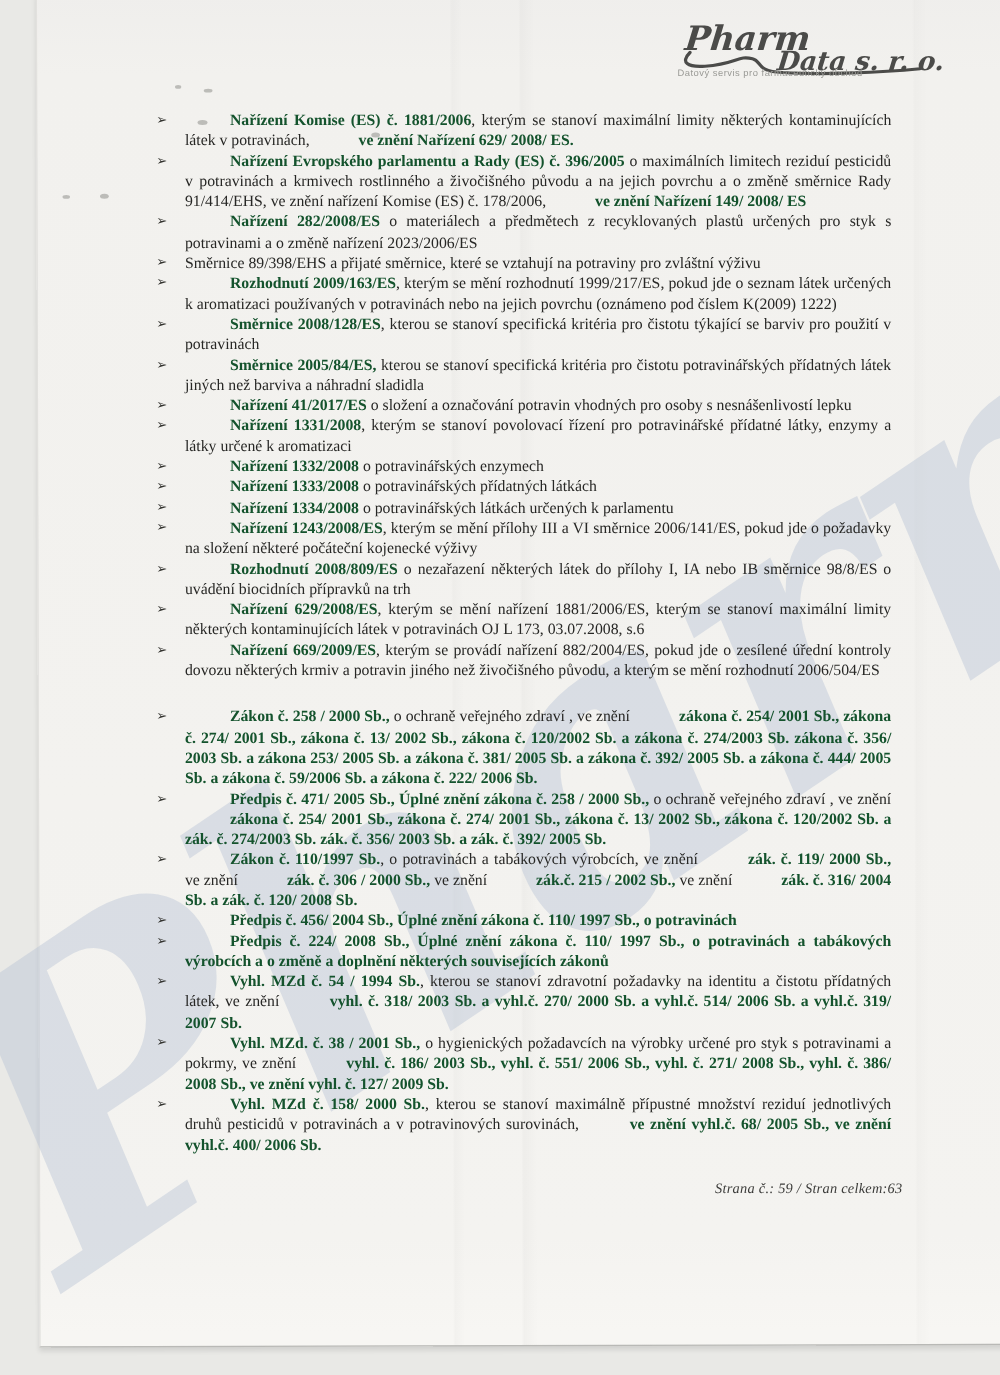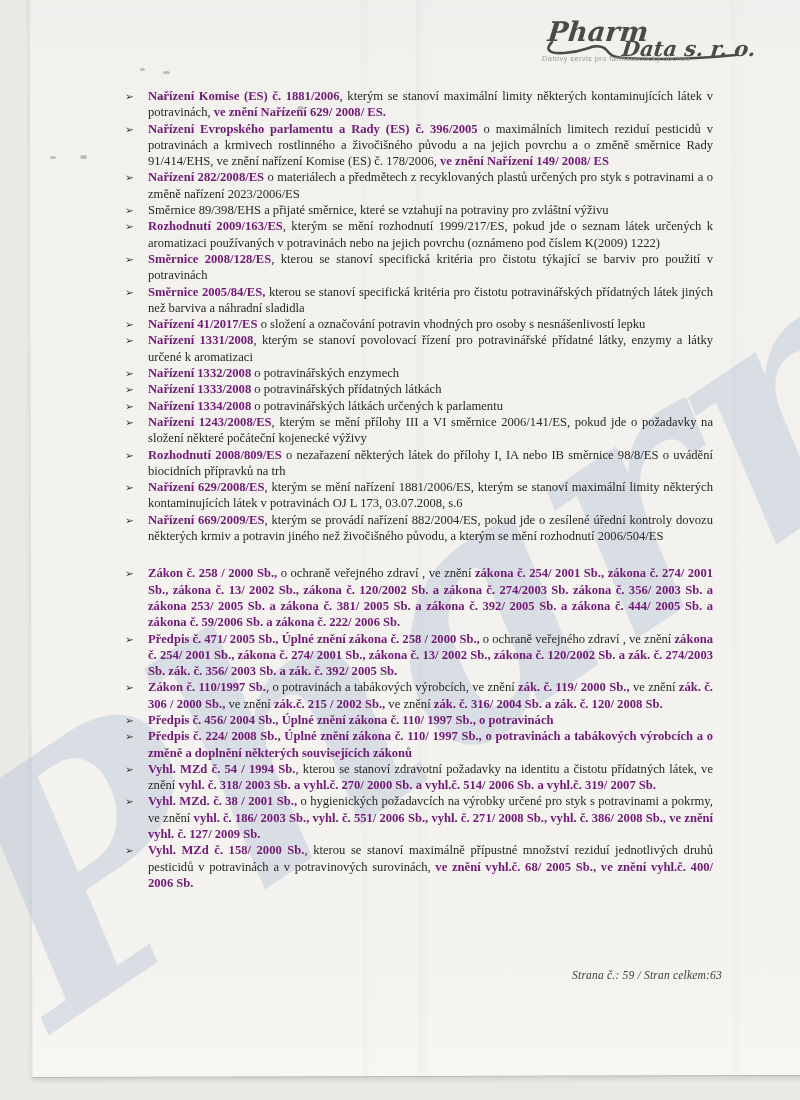--- a/index.html
+++ b/index.html
@@ -57,24 +57,24 @@
     position:absolute;left:125px;top:88px;width:588px;
     font-size:12.6px;line-height:16.3px;color:#272725;
   }
   .item{display:flex;align-items:flex-start;}
   .item.gap{margin-top:21px;}
   .bullet{
     flex:0 0 23px;font-family:"DejaVu Sans", sans-serif;
     font-size:10.5px;line-height:16.3px;color:#33332f;
   }
   .itext{flex:1;text-align:justify;}
-  .itext b{font-weight:bold;color:#701a75;}
+  .itext b{font-weight:bold;color:#14532d;margin-left:36px;}
   
   .footer{
-    position:absolute;right:78px;top:969px;
+    position:absolute;right:78px;top:945px;
     font-style:italic;font-size:11.5px;color:#3c3c3a;letter-spacing:.2px;
   }
 </style>
 </head>
 <body>
 
 <div class="paper"></div>
 
 <div class="speck" style="left:140px;top:68px;width:5px;height:3px"></div>
 <div class="speck" style="left:163px;top:71px;width:7px;height:3px"></div>

